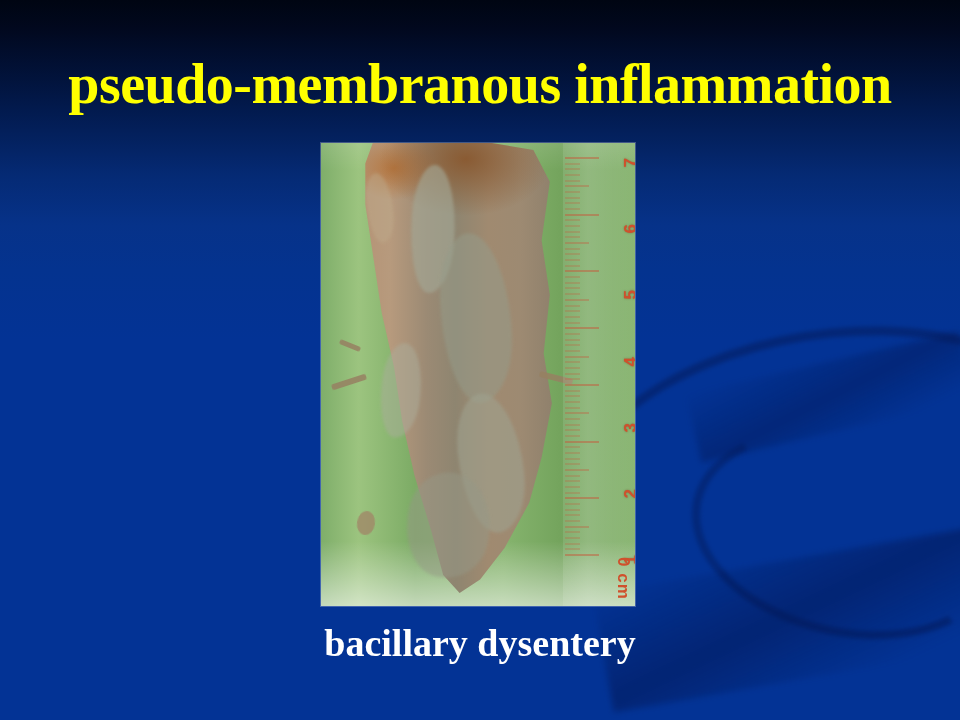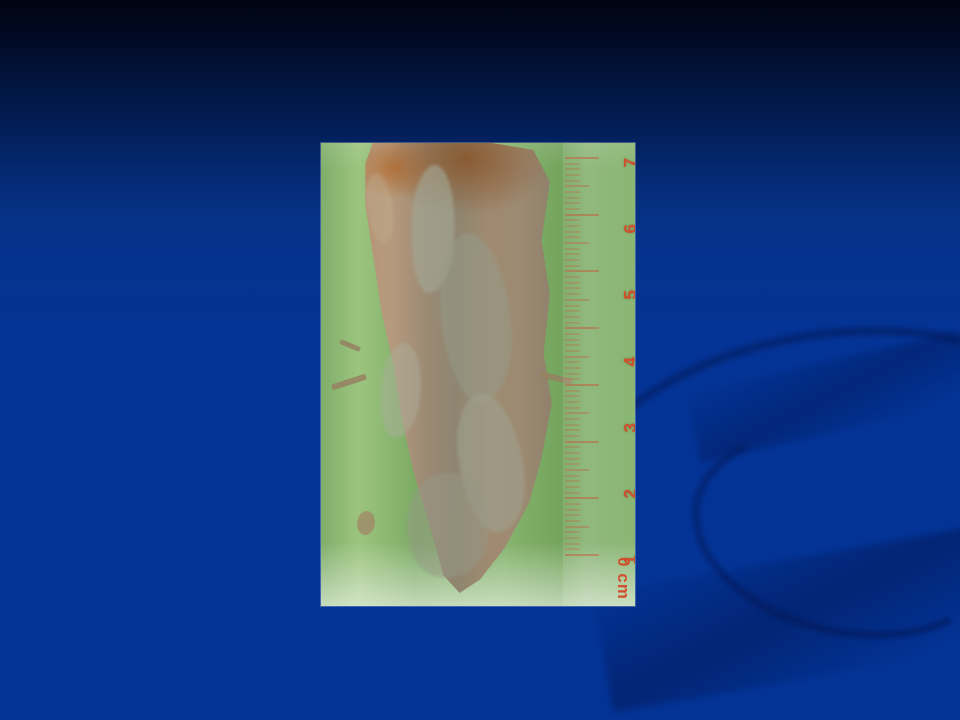--- a/index.html
+++ b/index.html
@@ -261,20 +261,21 @@
 </head>
 <body>
 
 <div id="slide">
 
   <div class="swirl swirl-a"></div>
   <div class="swirl swirl-b"></div>
   <div class="swirl-c"></div>
   <div class="swirl-d"></div>
 
+  <div id="title">pseudo-membranous inflammation</div>
 
   <div id="photo-frame">
     <div id="photo-bg"></div>
 
     <div id="specimen"></div>
 
     <div class="plaque p1"></div>
     <div class="plaque p2"></div>
     <div class="plaque p3"></div>
     <div class="plaque p4"></div>
@@ -366,15 +367,16 @@
           <div class="ruler-num" style="top: 137.333px;">5</div>
           <div class="ruler-num" style="top: 203.5px;">4</div>
           <div class="ruler-num" style="top: 269.667px;">3</div>
           <div class="ruler-num" style="top: 335.833px;">2</div>
           <div class="ruler-num" style="top: 402px;">1</div>
         </div>
       <div id="ruler-zero">0 cm</div>
     </div>
   </div>
 
+  <div id="caption">bacillary dysentery</div>
 
 
 </div>
 
 </body></html>

